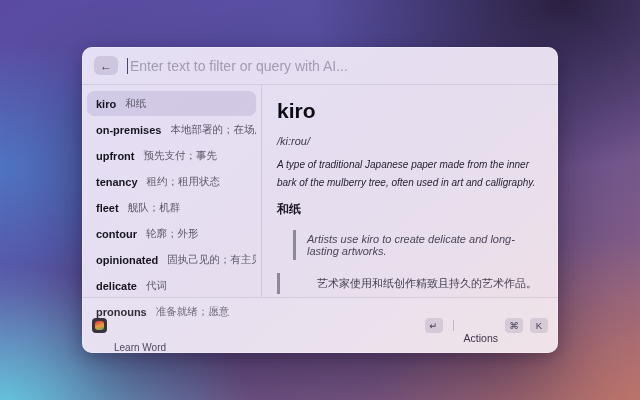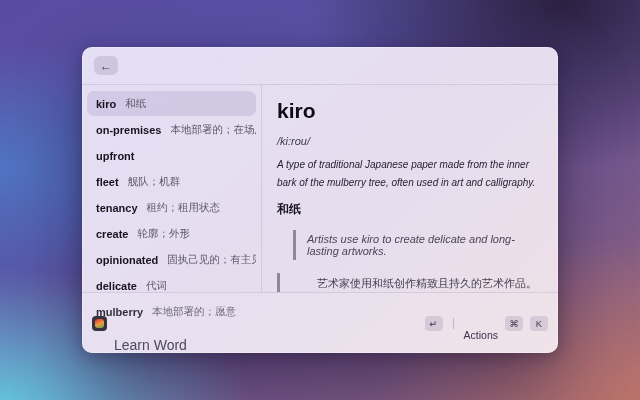--- a/index.html
+++ b/index.html
@@ -38,75 +38,80 @@
   .phonetic{font-size:11px;font-style:italic;color:#3e3949;margin:12px 0 9px;}
   .definition{font-size:10px;font-style:italic;color:#221d2f;line-height:1.8;margin:0 0 9px;}
   .zh-heading{font-size:12px;font-weight:700;color:#191521;margin:0 0 12px;}
   .quote{border-left:3px solid #8f8899;margin:0 0 13px;padding:3px 0 3px 11px;font-size:11px;}
   .quote.en{font-style:italic;color:#4b4658;margin-left:16px;}
   .quote.zh{color:#433e4f;padding-left:37px;}
   
   .footer{flex:0 0 28px;border-top:1px solid rgba(70,60,100,.13);display:flex;align-items:center;padding:0 10px;gap:7px;background:rgba(255,255,255,.10);}
   .app-icon{width:15px;height:15px;border-radius:4px;background:#39333f;position:relative;flex:0 0 15px;}
   .app-icon .blob{position:absolute;left:3px;top:3px;right:3px;bottom:3px;border-radius:3px;background:linear-gradient(160deg,#e2483d 12%,#f09d3c 55%,#57a955 100%);}
-  .app-name{font-size:14px;color:#4e4860;margin-top:44px;}
+  .app-name{font-size:10px;color:#4e4860;margin-top:44px;}
   .spacer{flex:1;}
   .action-strong{font-size:10.5px;font-weight:700;color:#201b2c;}
   .action-plain{font-size:10.5px;color:#3a3448;margin-top:24px;}
   .key{min-width:12px;height:15px;border-radius:4px;background:rgba(72,60,105,.14);display:flex;align-items:center;justify-content:center;font-size:9.5px;color:#453f55;padding:0 3px;}
   .footer-divider{width:1px;height:11px;background:rgba(60,50,85,.25);margin:0 3px;}
 </style>
 </head>
 <body>
 
 <div class="window">
 
   <div class="searchbar">
     <div class="back-btn">
       <span>←</span>
+    </div>
+    <div class="search-field">
+      <span class="caret"></span>
+      <span class="placeholder">Enter text to filter or query with AI...</span>
     </div>
   </div>
 
   <div class="app-body">
 
     <div class="list">
         <div class="row selected">
         <span class="w">kiro</span>
         <span class="t">和纸</span>
       </div>
         <div class="row">
         <span class="w">on-premises</span>
         <span class="t">本地部署的；在场所内的</span>
       </div>
         <div class="row">
         <span class="w">upfront</span>
+        <span class="t">预先支付；事先</span>
+      </div>
+        <div class="row">
+        <span class="w">tenancy</span>
+        <span class="t">租约；租用状态</span>
       </div>
         <div class="row">
         <span class="w">fleet</span>
         <span class="t">舰队；机群</span>
       </div>
         <div class="row">
-        <span class="w">tenancy</span>
-        <span class="t">租约；租用状态</span>
-      </div>
-        <div class="row">
-        <span class="w">create</span>
+        <span class="w">contour</span>
         <span class="t">轮廓；外形</span>
       </div>
         <div class="row">
         <span class="w">opinionated</span>
         <span class="t">固执己见的；有主见的</span>
       </div>
         <div class="row">
         <span class="w">delicate</span>
         <span class="t">代词</span>
       </div>
         <div class="row">
-        <span class="w">mulberry</span>
-        <span class="t">本地部署的；愿意</span>
+        <span class="w">pronouns</span>
+        <span class="t">准备就绪；愿意</span>
       </div>
       </div>
 
     <div class="detail">
       <div class="title">kiro</div>
       <div class="phonetic">/ki:rou/</div>
       <div class="definition">A type of traditional Japanese paper made from the inner bark of the mulberry tree, often used in art and calligraphy.</div>
       <div class="zh-heading">和纸</div>
       <div class="quote en">Artists use kiro to create delicate and long-lasting artworks.</div>
       <div class="quote zh">艺术家使用和纸创作精致且持久的艺术作品。</div>

